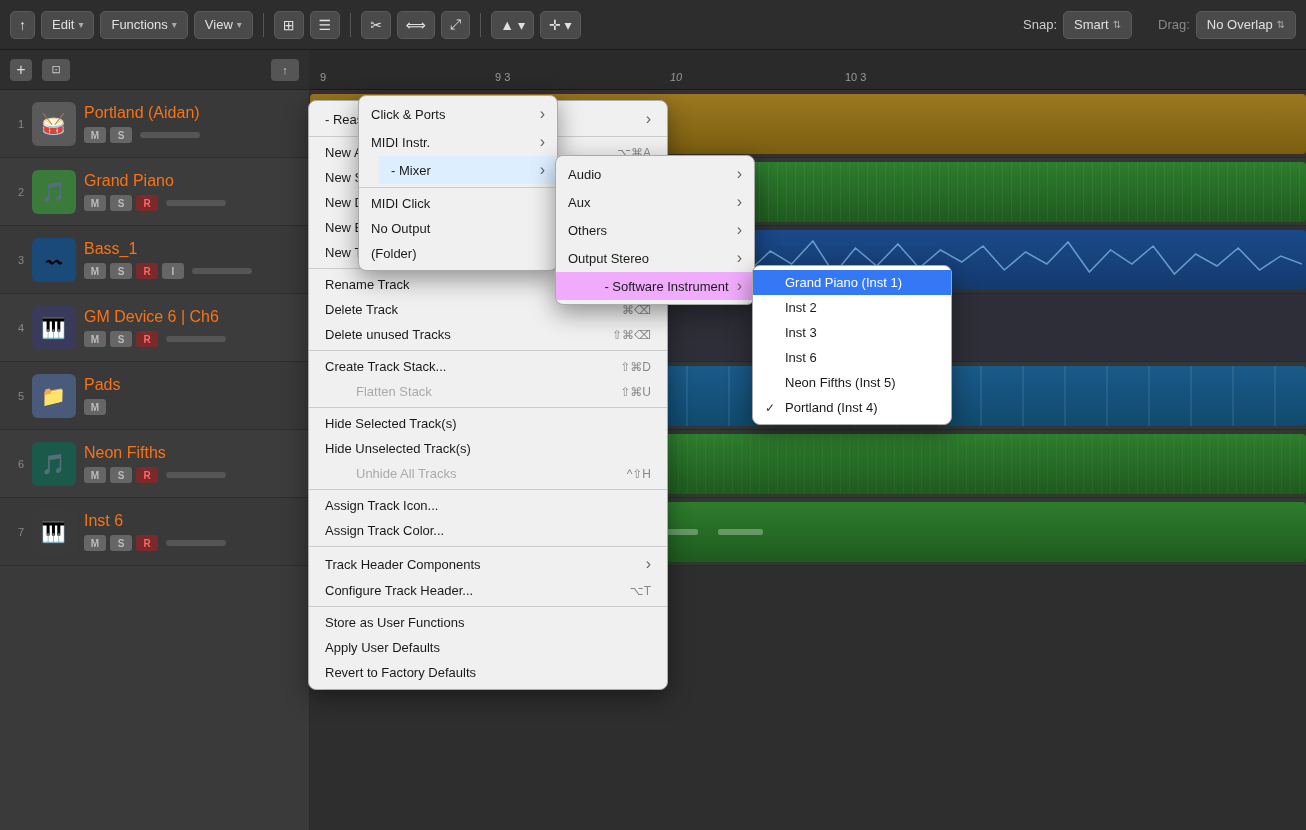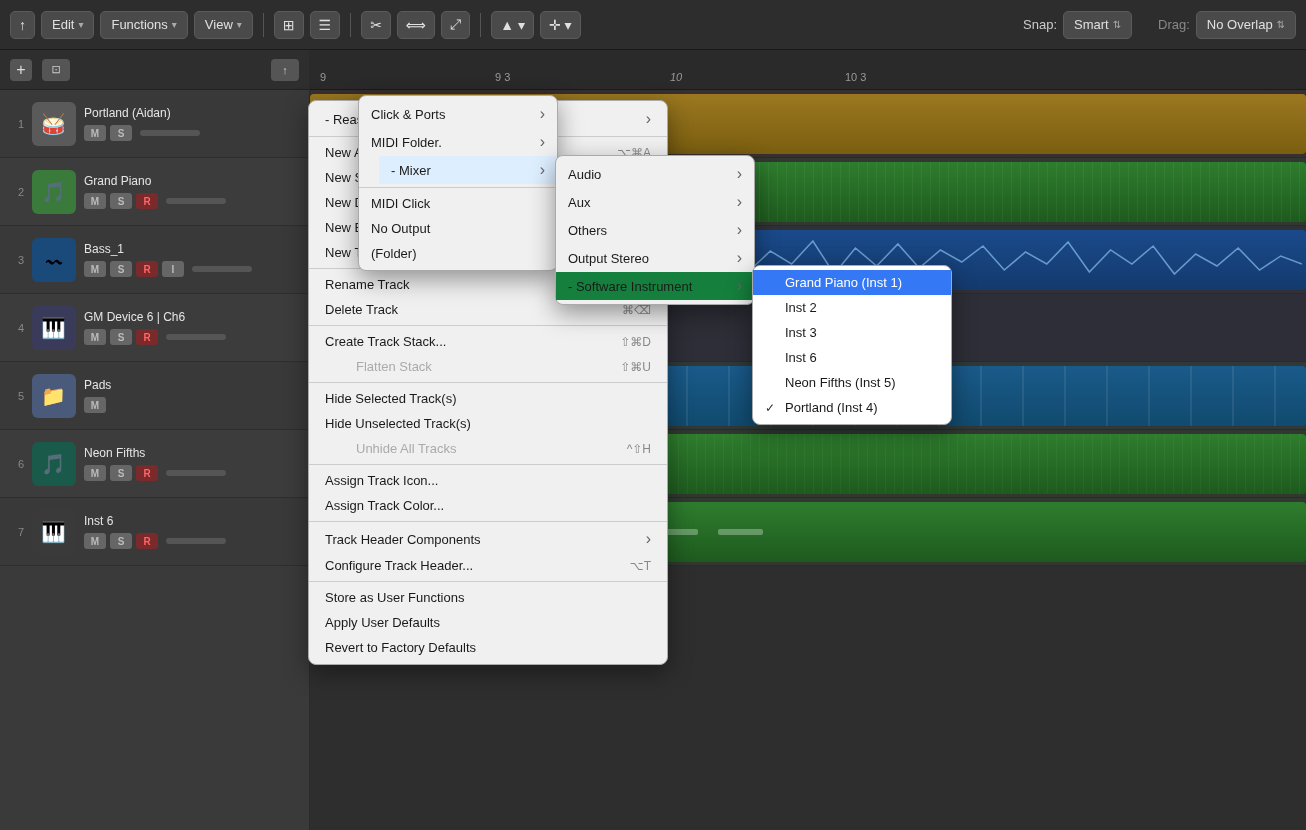--- a/index.html
+++ b/index.html
@@ -139,22 +139,22 @@
     .track-icon.blue { background: #1a4a7a; }
     .track-icon.piano { background: #3a3a5a; }
     .track-icon.folder { background: #4a5a7a; }
     .track-icon.synth { background: #1a5a4a; }
     .track-icon.keys { background: #3a3a3a; }
     .track-info {
       flex: 1;
       min-width: 0;
     }
     .track-name {
-      color: #e5e5e5;
-      font-size: 12px;
+      color: #f97316;
+      font-size: 16px;
       font-weight: 500;
       white-space: nowrap;
       overflow: hidden;
       text-overflow: ellipsis;
     }
     .track-controls {
       display: flex;
       gap: 4px;
       margin-top: 5px;
       align-items: center;
@@ -585,20 +585,24 @@
   <div class="menu-separator"></div>
 
   <div class="menu-item">
     <span class="menu-item-label">Rename Track</span>
     <span class="menu-item-shortcut">⇧↩</span>
   </div>
   <div class="menu-item">
     <span class="menu-item-label">Delete Track</span>
     <span class="menu-item-shortcut">⌘⌫</span>
   </div>
+  <div class="menu-item">
+    <span class="menu-item-label">Delete unused Tracks</span>
+    <span class="menu-item-shortcut">⇧⌘⌫</span>
+  </div>
   <div class="menu-separator"></div>
 
   <div class="menu-item">
     <span class="menu-item-label">Create Track Stack...</span>
     <span class="menu-item-shortcut">⇧⌘D</span>
   </div>
   <div class="menu-item disabled">
     <span class="menu-item-label">Flatten Stack</span>
     <span class="menu-item-shortcut">⇧⌘U</span>
   </div>
@@ -642,21 +646,21 @@
   <div class="menu-item">
     <span class="menu-item-label">Revert to Factory Defaults</span>
   </div>
 </div>
 
 <div class="submenu-1">
   <div class="menu-item has-submenu">
     <span class="menu-item-label">Click &amp; Ports</span>
   </div>
   <div class="menu-item has-submenu">
-    <span class="menu-item-label">MIDI Folder.</span>
+    <span class="menu-item-label">MIDI Instr.</span>
   </div>
   <div class="menu-item has-submenu" style="background:#ddeeff;margin-left:20px;">
     <span class="menu-item-label">- Mixer</span>
   </div>
   <div class="menu-separator"></div>
   <div class="menu-item">
     <span class="menu-item-label">MIDI Click</span>
   </div>
   <div class="menu-item">
     <span class="menu-item-label">No Output</span>
@@ -672,21 +676,21 @@
   </div>
   <div class="menu-item has-submenu">
     <span class="menu-item-label">Aux</span>
   </div>
   <div class="menu-item has-submenu">
     <span class="menu-item-label">Others</span>
   </div>
   <div class="menu-item has-submenu">
     <span class="menu-item-label">Output Stereo</span>
   </div>
-  <div class="menu-item has-submenu" style="background:#15803d;">
+  <div class="menu-item has-submenu" style="background:#f0abfc;text-align:right;">
     <span class="menu-item-label">- Software Instrument</span>
   </div>
 </div>
 
 <div class="submenu-3">
   <div class="menu-item selected">
     <span class="menu-check"></span>
     <span class="menu-item-label">Grand Piano (Inst 1)</span>
   </div>
   <div class="menu-item">

